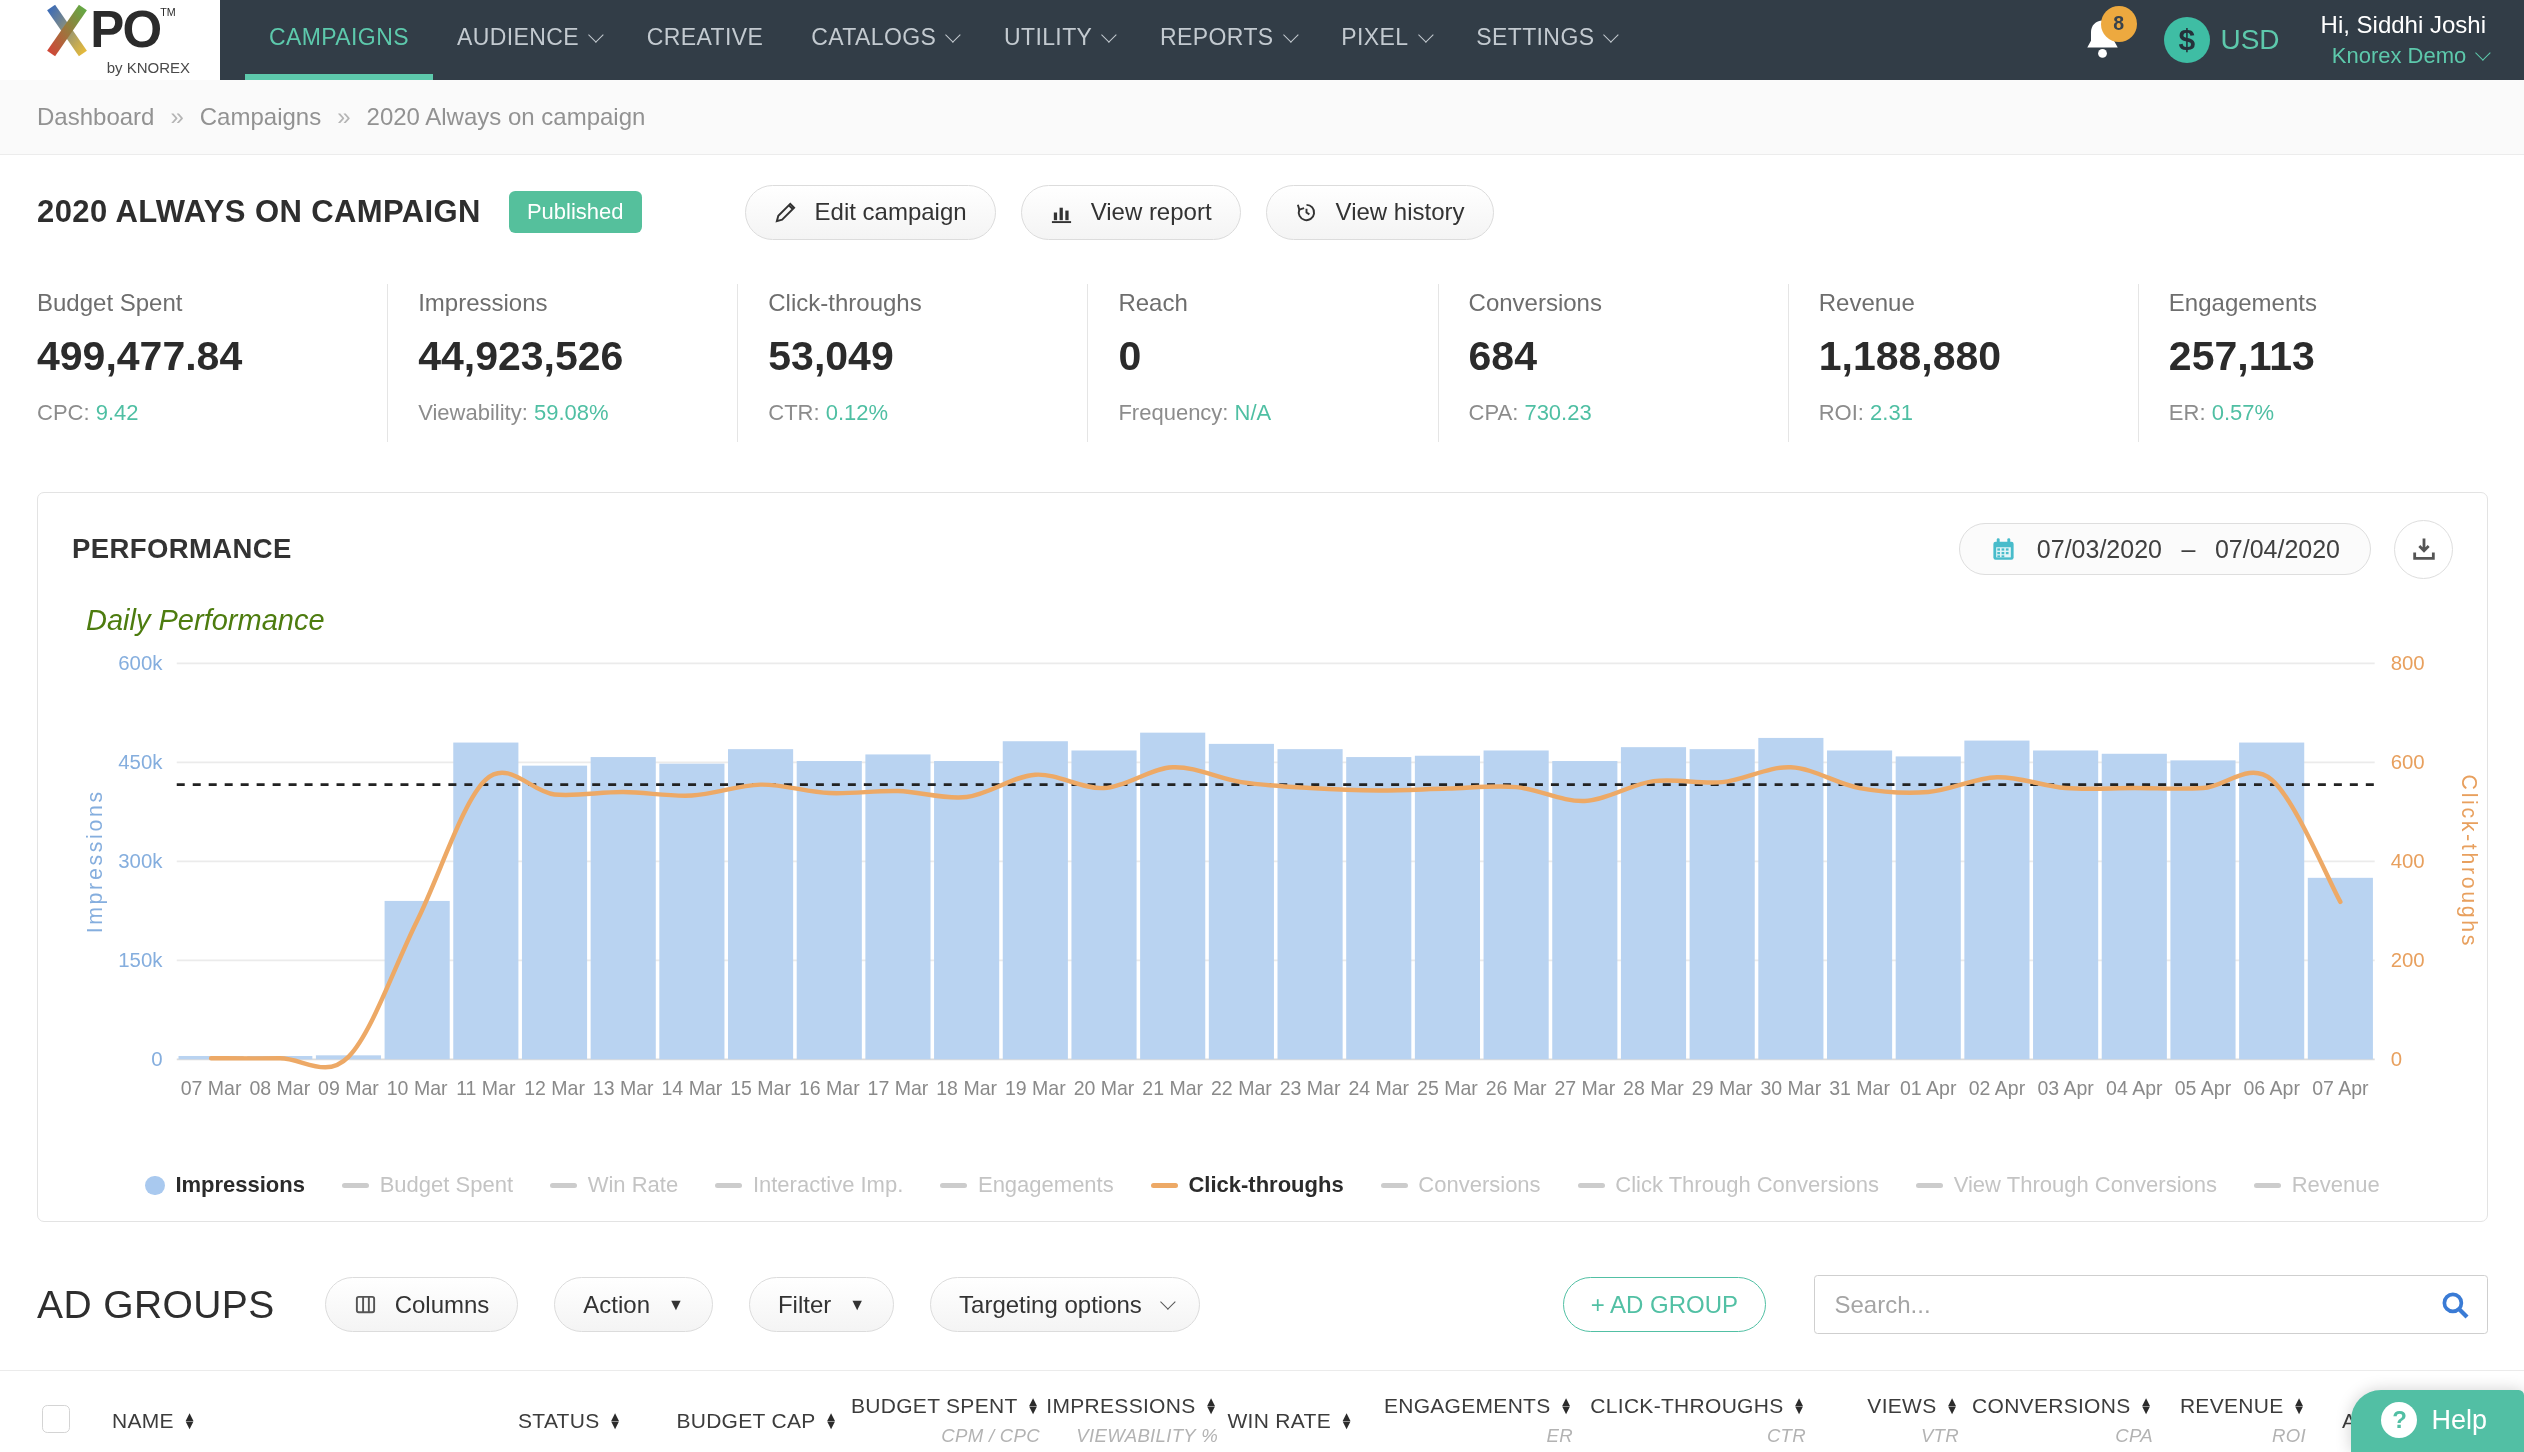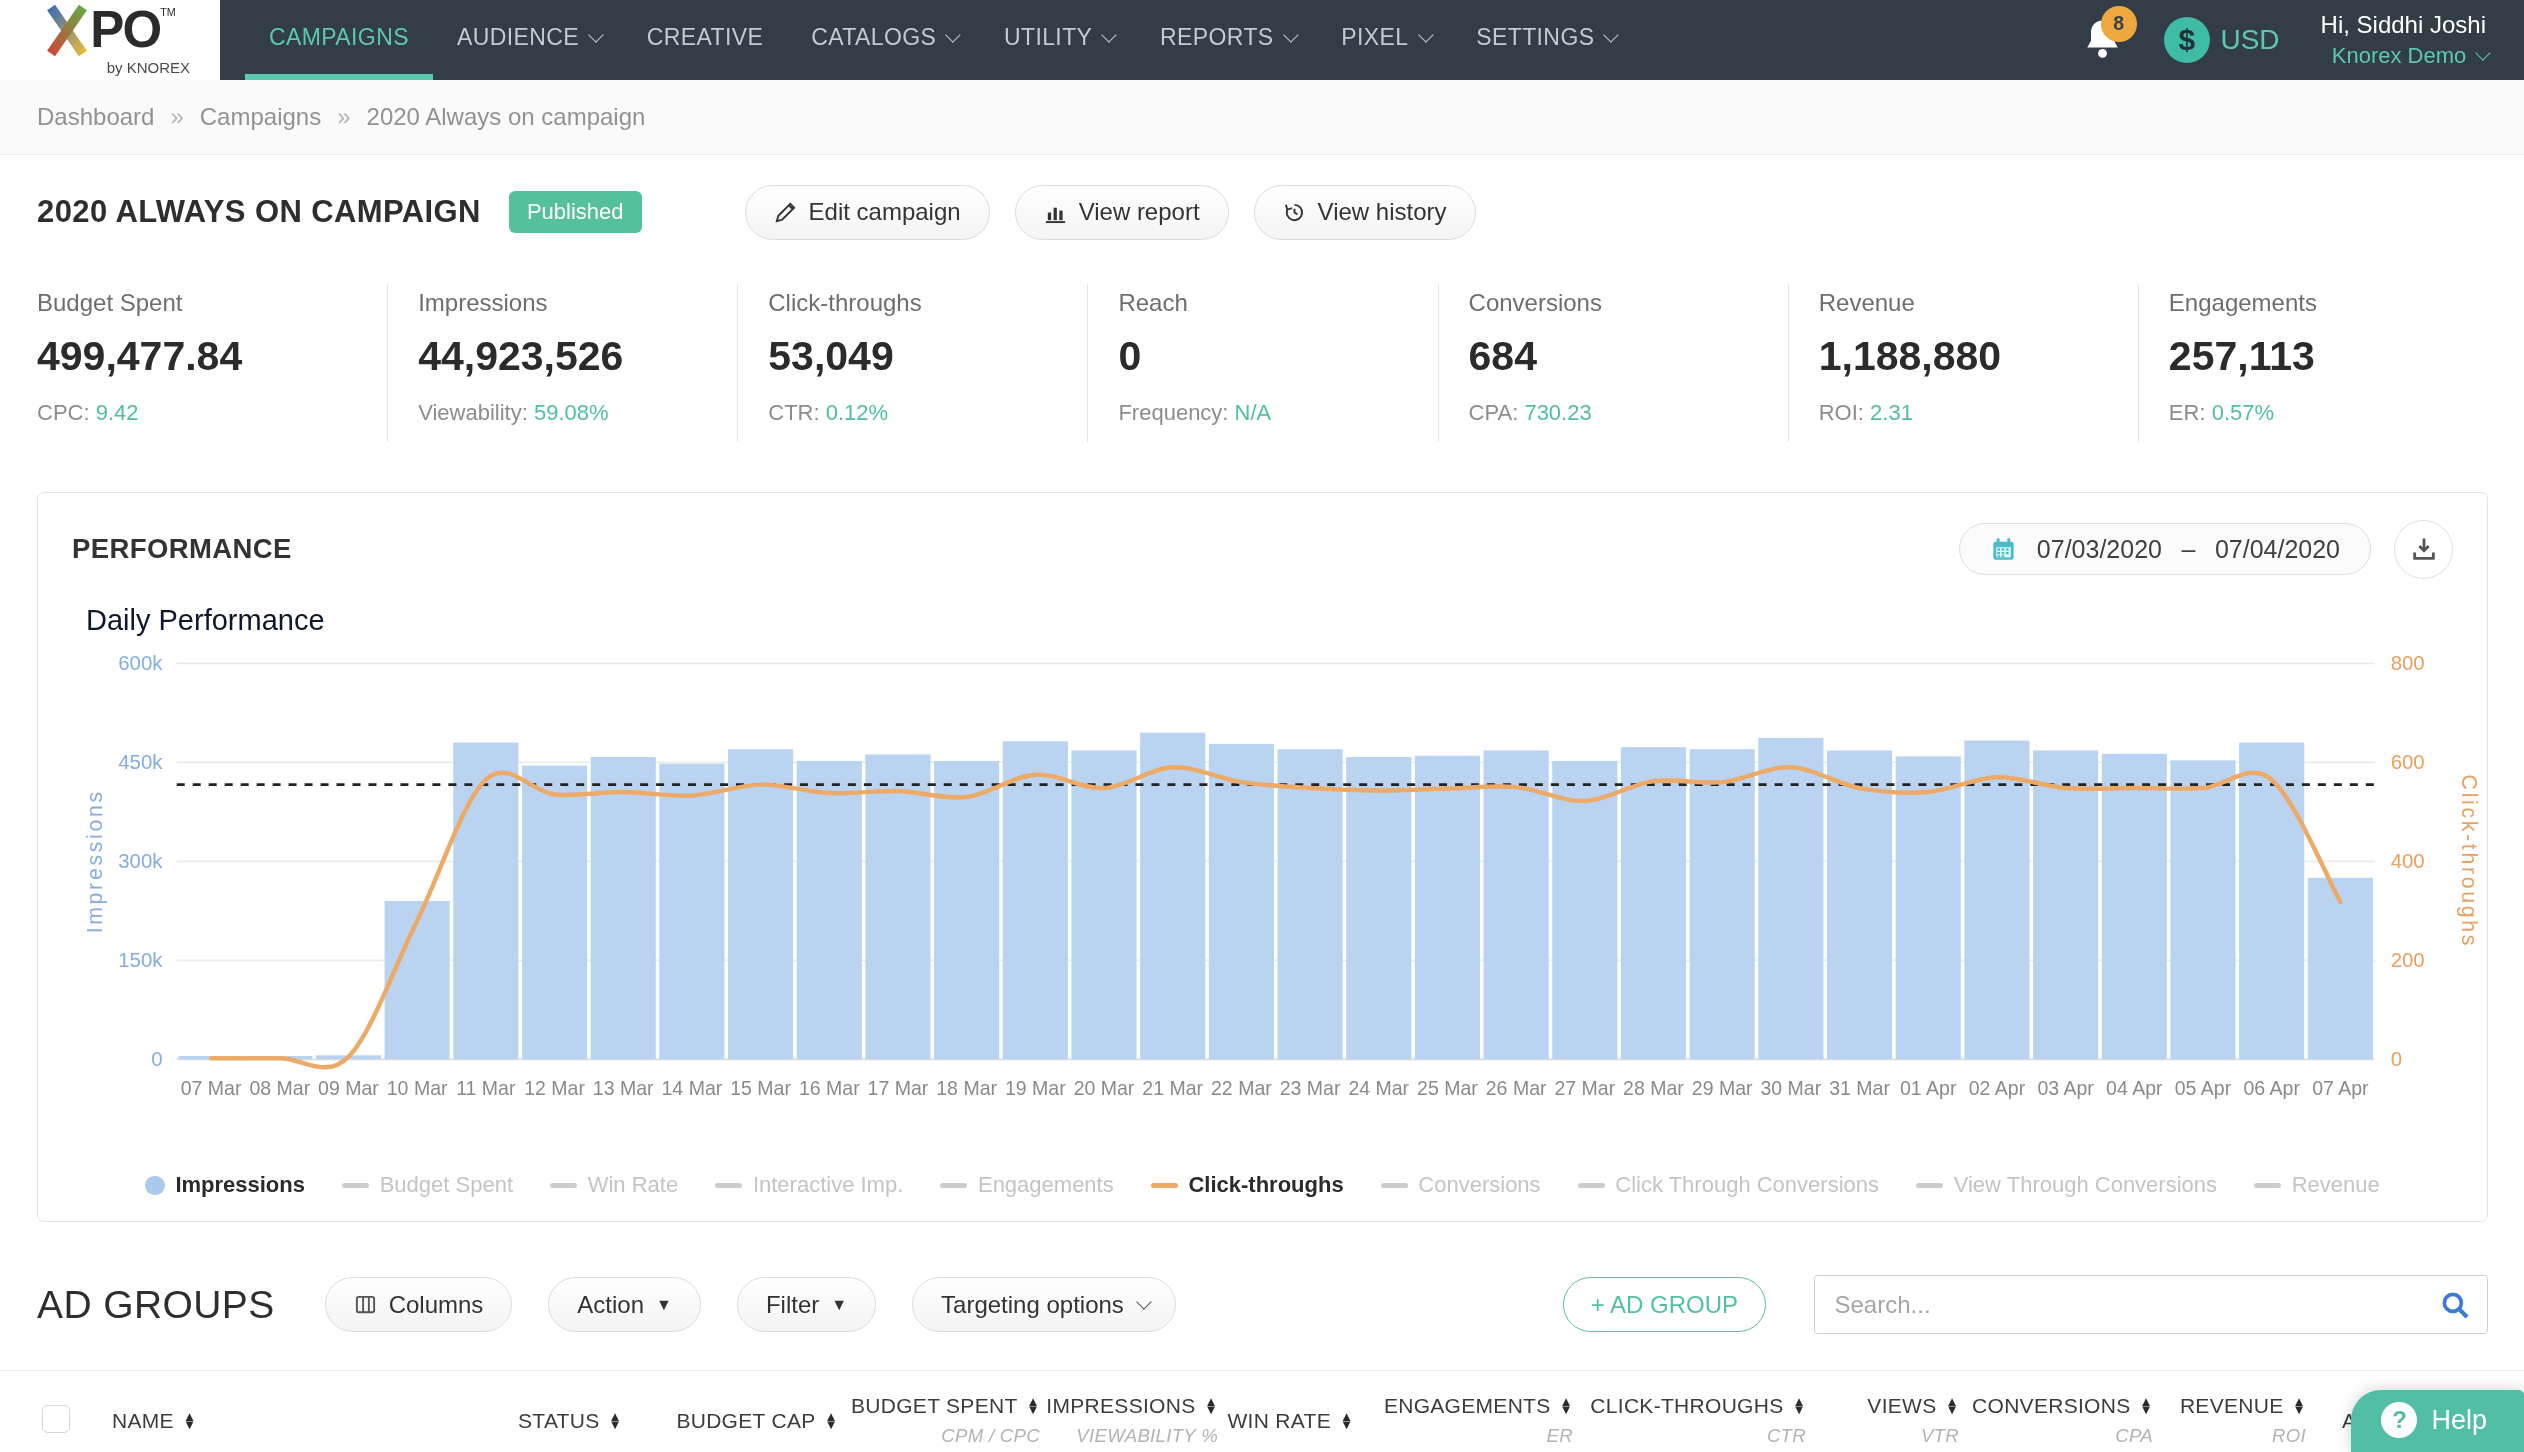--- a/index.html
+++ b/index.html
@@ -39,21 +39,21 @@
                 font-size:24px; color:#929292; }
   .crumb { cursor:pointer; }
   .crumb-sep { color:#b5b5b5; }
 
   
   .title-row { display:flex; align-items:center; padding:0 37px; margin-top:30px; }
   .page-title { font-size:31px; font-weight:bold; color:#2e2e2e; letter-spacing:0.4px; }
   .status-badge { background:#55c09c; color:#fff; font-size:22px; padding:8px 18px;
                   border-radius:6.2px; margin-left:28px; }
   .hdr-buttons { display:flex; gap:25px; margin-left:103px; }
-  .pill-btn { display:flex; align-items:center; gap:12px; font-size:24px; color:#333;
+  .pill-btn { display:flex; align-items:center; gap:18px; font-size:24px; color:#333;
               background:linear-gradient(#ffffff,#f4f4f4); border:1.8px solid #dcdcdc;
               border-radius:887px; padding:12.4px 28px; cursor:pointer; }
 
   
   .stats { display:grid; grid-template-columns:repeat(7,1fr); padding:0 37px; margin-top:44px; }
   .stat { padding:5.3px 0 16px 30px; border-left:1.8px solid #e5e5e5; }
   .stat:first-child { border-left:none; padding-left:0; }
   .stat-label { font-size:24px; color:#6e6e6e; }
   .stat-value { font-size:41px; font-weight:bold; color:#2b2b2b; margin:16px 0 19.5px; }
   .stat-sub { font-size:22px; color:#8c8c8c; }
@@ -61,21 +61,21 @@
 
   
   .perf-card { margin:50px 37px 0; border:1.8px solid #e3e3e3; border-radius:7px; padding:27px 34px 23px; }
   .perf-head { display:flex; align-items:center; }
   .perf-title { font-size:27.5px; font-weight:bold; color:#333; letter-spacing:0.4px; }
   .perf-right { margin-left:auto; display:flex; align-items:center; gap:23px; }
   .date-pill { display:flex; align-items:center; gap:19.5px; border:1.8px solid #dedede;
                background:#fbfbfb; border-radius:887px; padding:10.7px 30px; font-size:25px; color:#404040; cursor:pointer; }
   .dl-btn { width:59px; height:59px; border-radius:50%; border:1.8px solid #dedede; background:#fff;
             display:flex; align-items:center; justify-content:center; cursor:pointer; }
-  .chart-title { font-size:29px; color:#0f172a; margin:25px 0 5.3px 14px; }
+  .chart-title { font-size:29px; color:#4d7c0f; margin:25px 0 5.3px 14px;font-style:italic; }
   .legend { display:flex; justify-content:center; align-items:center; gap:37px; margin-top:12.4px; flex-wrap:nowrap; }
   .legend-item { display:flex; align-items:center; gap:10.7px; font-size:22px; cursor:pointer; white-space:nowrap; }
   .legend-item .lg-dot { width:19.5px; height:19.5px; border-radius:50%; }
   .legend-item .lg-dash { width:27px; height:5.3px; border-radius:2.7px; }
   .lg-on { color:#2b2b2b; font-weight:bold; }
   .lg-off { color:#c4c4c4; }
 
   
   .ag-head { display:flex; align-items:center; padding:0 37px; margin-top:53px; }
   .ag-title { font-size:39px; font-weight:normal; color:#2e2e2e; letter-spacing:0.4px; }

